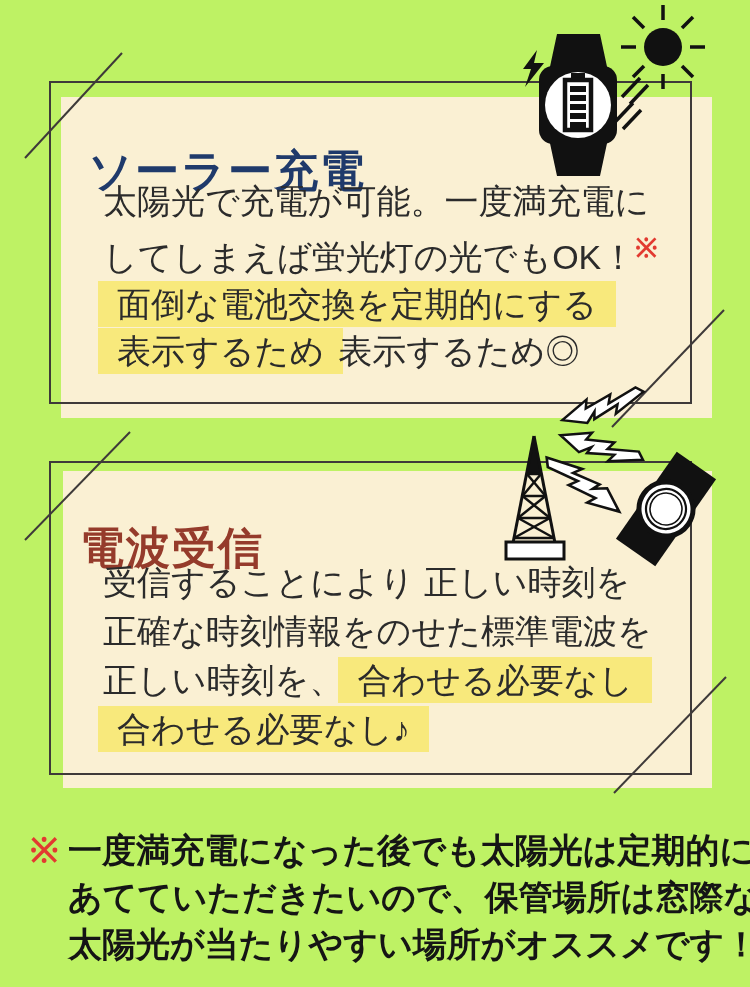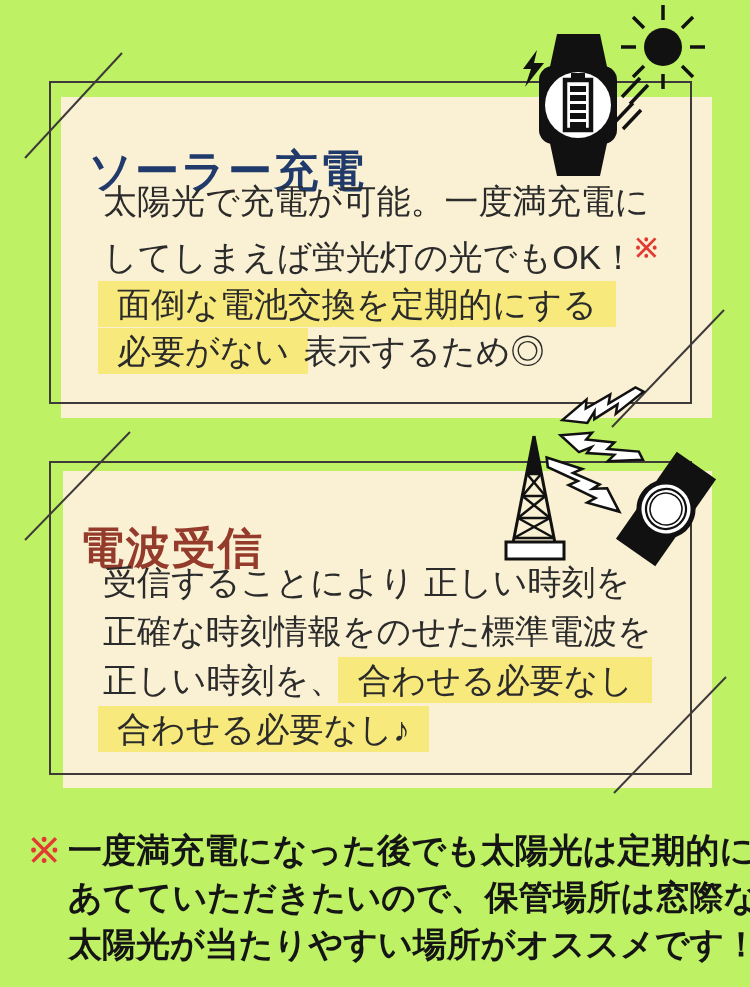--- a/index.html
+++ b/index.html
@@ -42,21 +42,21 @@
 
 <div class="stage">
 
   <div class="panel-fill" id="solar-fill"></div>
   <div class="panel-outline" id="solar-outline"></div>
   <h2 class="panel-title" id="solar-title">ソーラー充電</h2>
   <div class="panel-body" id="solar-body">
       <div class="tline"><span>太陽光で充電が可能。一度満充電に</span></div>
       <div class="tline"><span>してしまえば蛍光灯の光でもOK！</span><span class="red-sup">※</span></div>
       <div class="tline"><span class="hl">面倒な電池交換を定期的にする</span></div>
-      <div class="tline"><span class="hl">必要がない</span><span>表示するため◎</span></div>
+      <div class="tline"><span class="hl">表示するため</span><span>表示するため◎</span></div>
     </div>
 
   <div class="panel-fill" id="radio-fill"></div>
   <div class="panel-outline" id="radio-outline"></div>
   <h2 class="panel-title" id="radio-title">電波受信</h2>
   <div class="panel-body" id="radio-body">
       <div class="tline"><span>受信することにより 正しい時刻を</span></div>
       <div class="tline"><span>正確な時刻情報をのせた標準電波を</span></div>
       <div class="tline"><span>正しい時刻を、</span><span class="hl">合わせる必要なし</span></div>
       <div class="tline"><span class="hl">合わせる必要なし♪</span></div>

